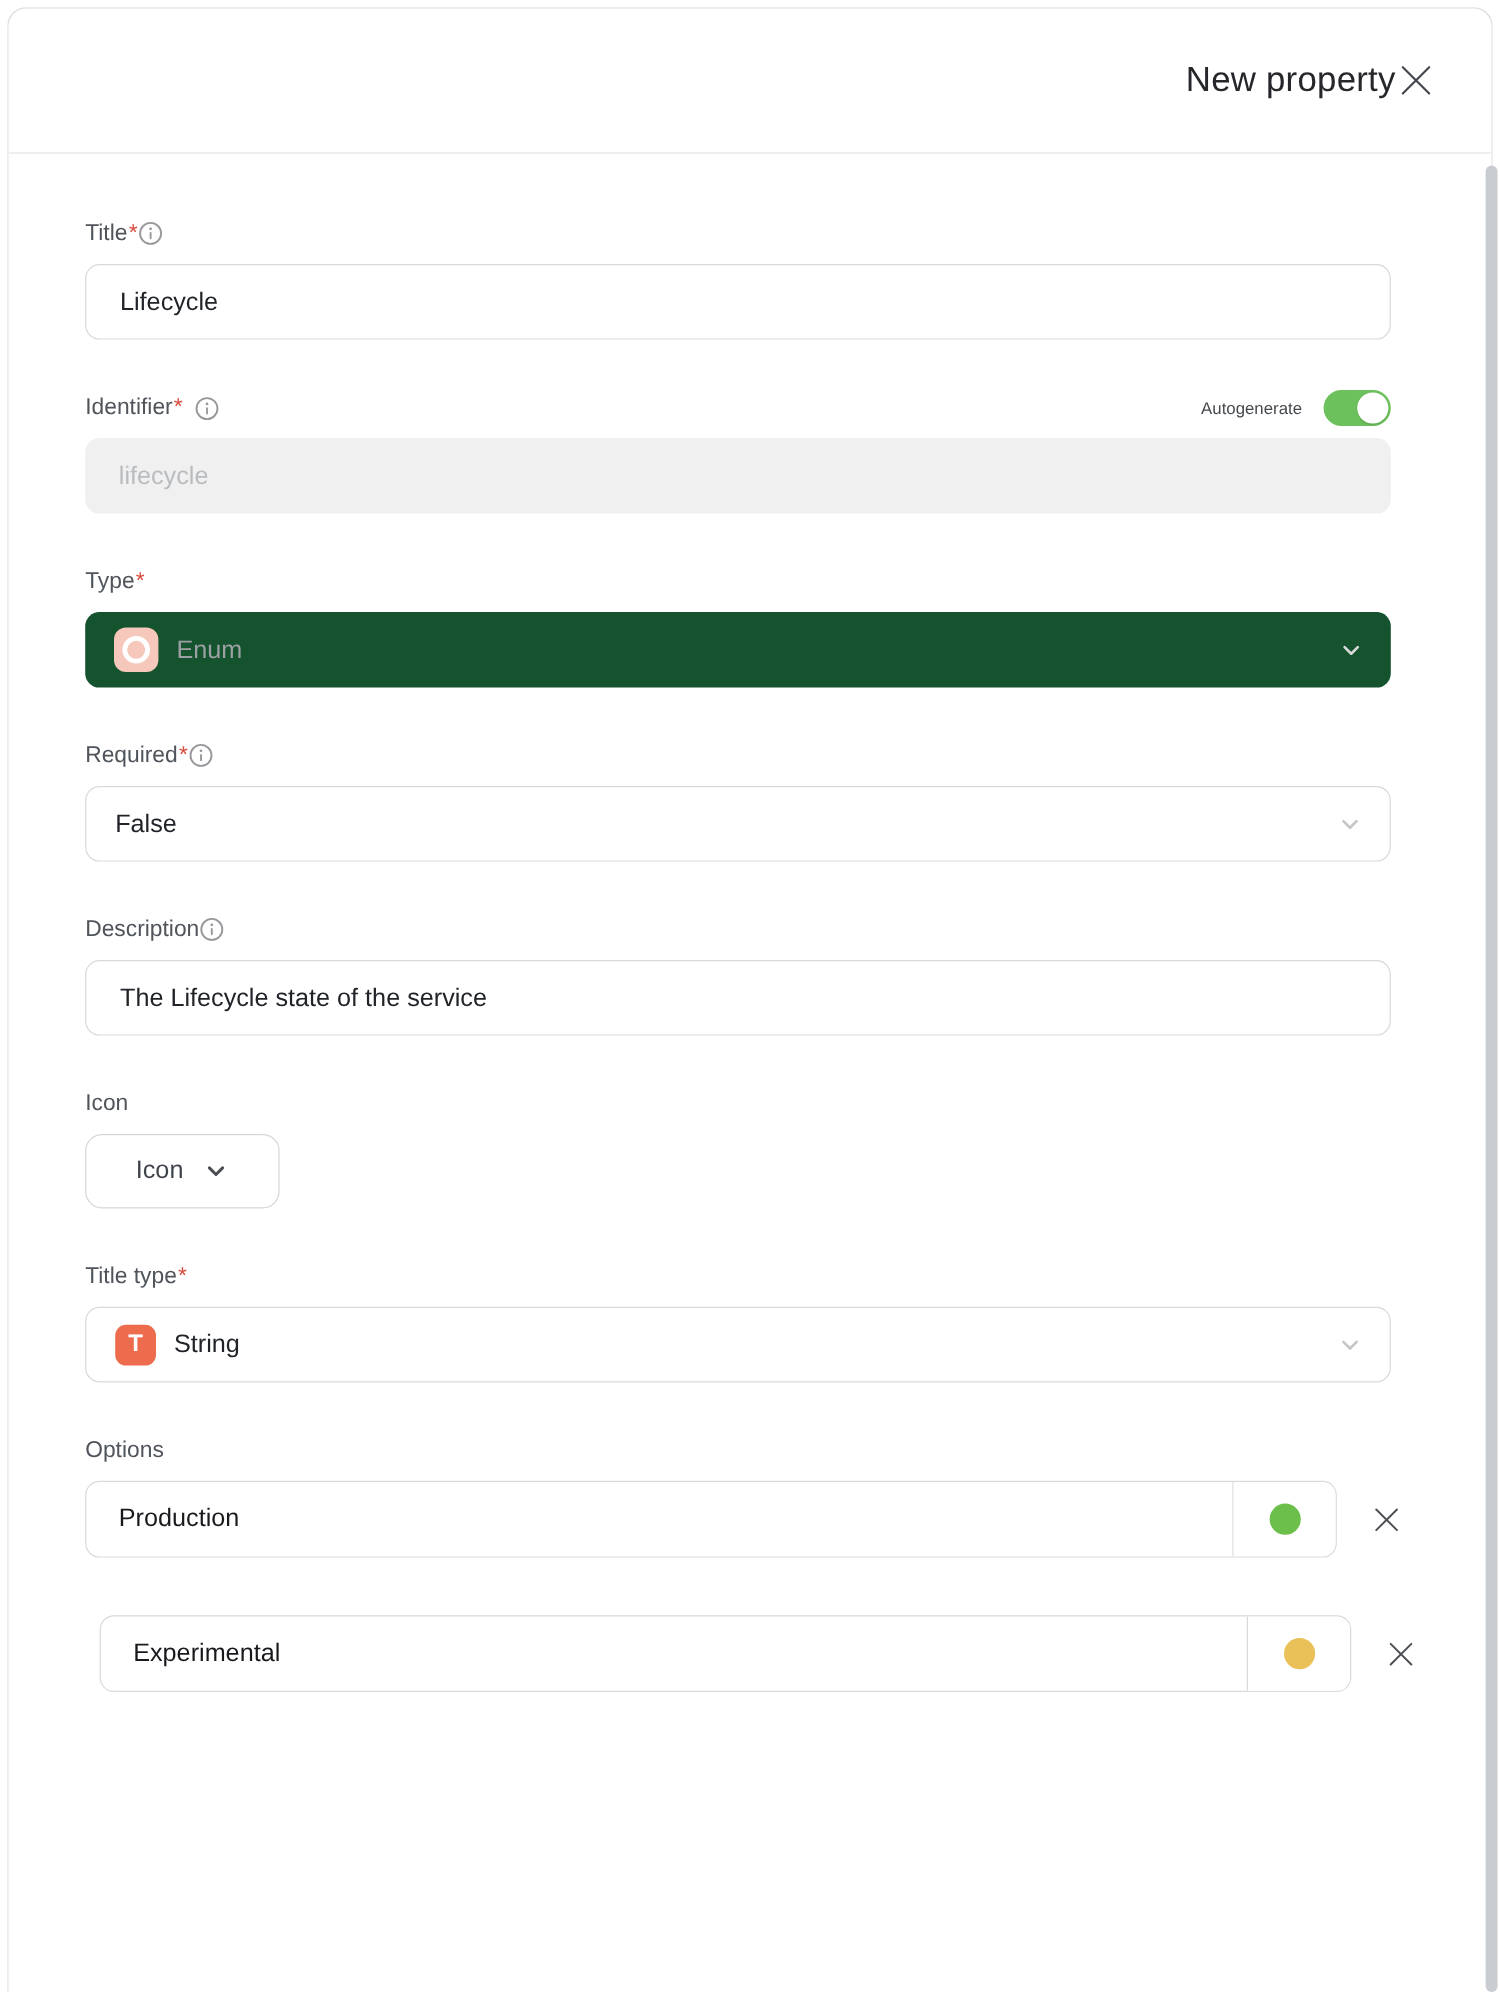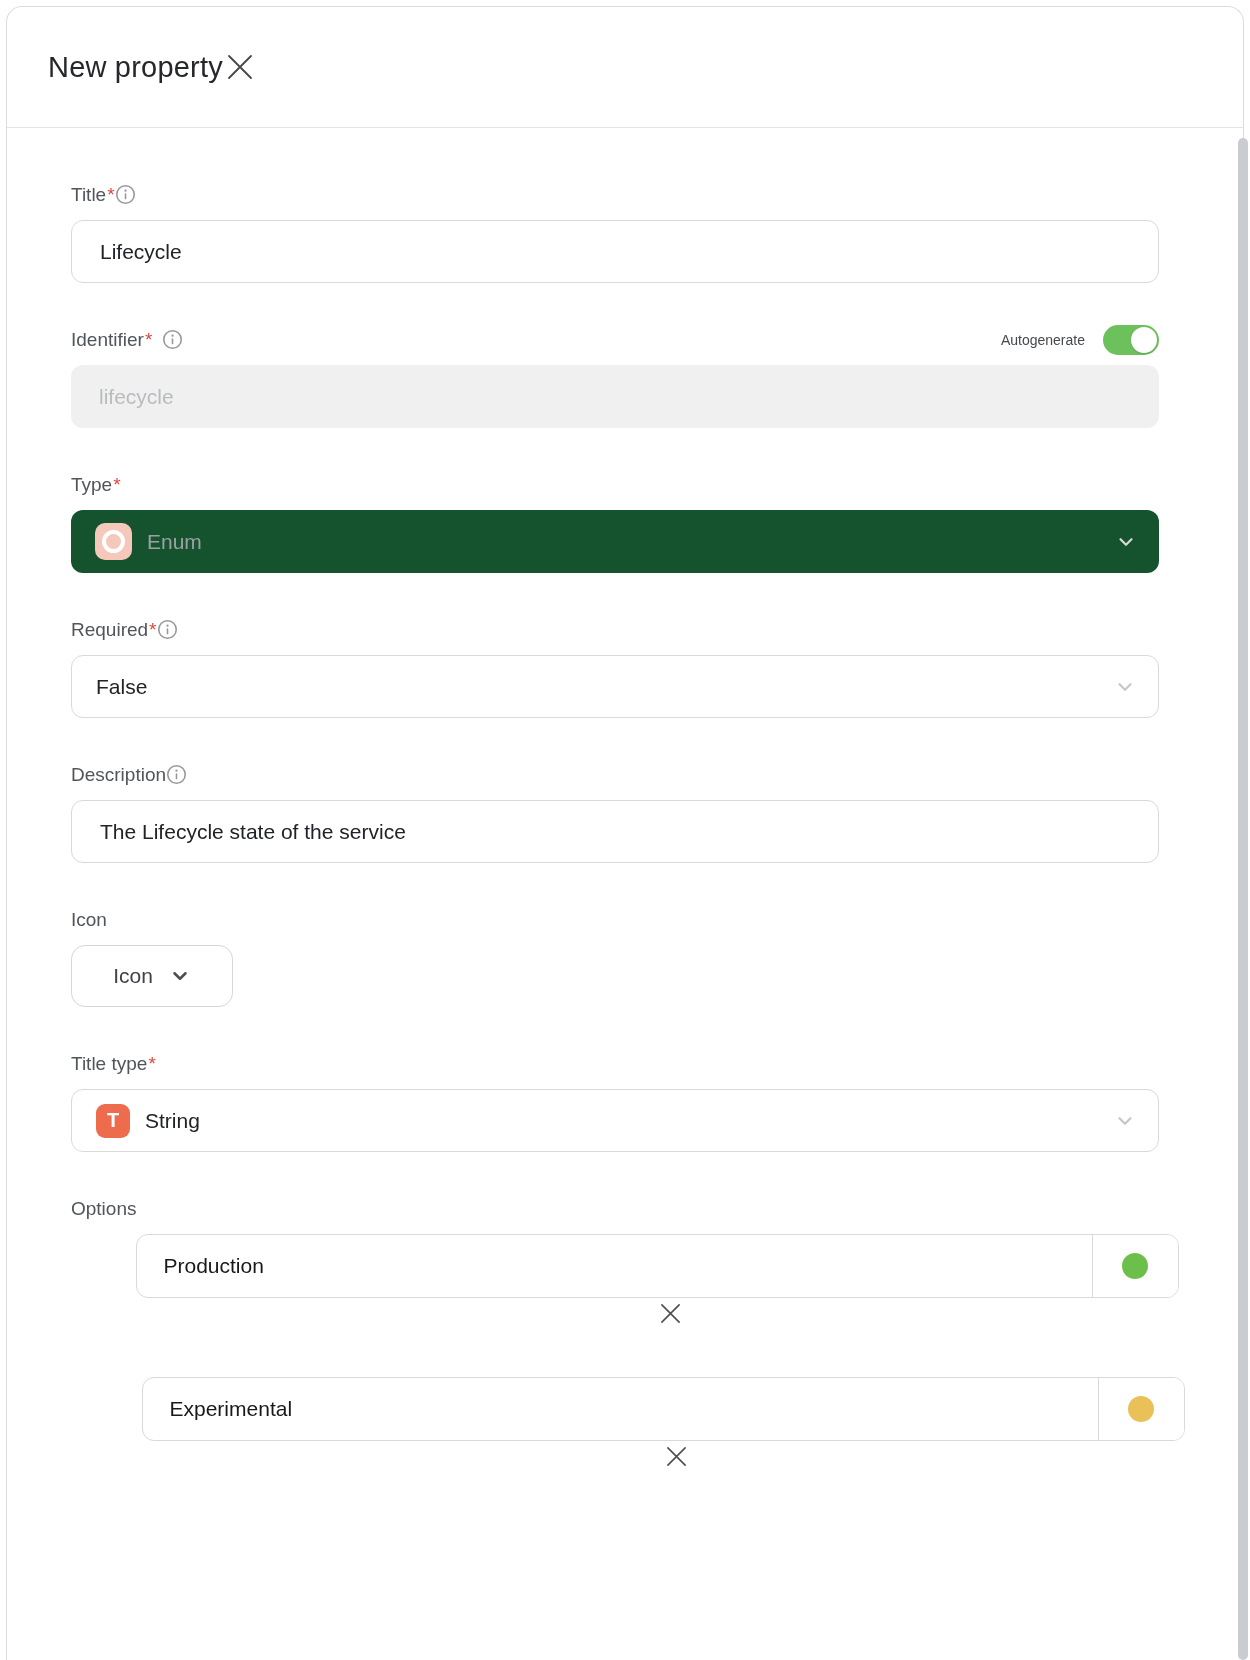--- a/index.html
+++ b/index.html
@@ -6,34 +6,34 @@
   body {
     width:1250px; height:1660px; overflow:hidden; position:relative;
     background:#ffffff; font-family:"Liberation Sans", sans-serif;
   }
   .modal {
     position:absolute; left:6px; top:6px; width:1238px; height:1654px;
     box-sizing:border-box; background:#fff; border:1px solid #dcdcdc; border-bottom:none;
     border-radius:16px 16px 0 0; overflow:hidden;
   }
   .modal-header {
-    height:120px; display:flex; align-items:center; justify-content:flex-start;
+    height:120px; display:flex; align-items:center; justify-content:flex-end;
     padding:0 46px 0 41px; border-bottom:1px solid #e4e4e4;
   }
   .modal-title { font-size:29px; font-weight:500; color:#25272b; letter-spacing:.2px; }
   .close-btn { background:none; border:none; padding:4px; cursor:pointer; line-height:0; }
 
   .content { padding:0 0 0 64px; }
 
   .field { margin-top:44px; }
   .field.first { margin-top:54px; }
 
   .label-row { display:flex; align-items:center; height:25px; }
   .label-row.spread { width:1088px; justify-content:space-between; }
-  .label-left { display:flex; align-items:center; gap:10px; }
+  .label-left { display:flex; align-items:flex-end; gap:10px; }
   .label { font-size:19px; color:#50555c; }
   .req { color:#d84a3c; font-size:19px; margin-left:1px; }
   .info { line-height:0; display:inline-block; }
 
   .auto-row { display:flex; align-items:center; gap:18px; }
   .auto-label { font-size:14px; color:#45494e; }
   .toggle {
     width:56px; height:30px; border-radius:15px; background:#6dc15c;
     position:relative; border:none; cursor:pointer; padding:0;
   }
@@ -68,21 +68,21 @@
   .enum-ring { width:15px; height:15px; border:4.5px solid #ffffff; border-radius:50%; }
   .string-badge { background:#ed6c4e; width:34px; height:34px; border-radius:9px; }
   .string-badge span { color:#fff; font-size:20px; font-weight:700; }
 
   .icon-dd {
     box-sizing:border-box; margin-top:13px; width:162px; height:62px; border:1px solid #d6d6d6;
     border-radius:14px; background:#fff; display:flex; align-items:center; justify-content:center;
     gap:16px; font-size:21px; color:#3e4249; cursor:pointer;
   }
 
-  .option-row { display:flex; align-items:center; margin-top:13px;flex-direction:column; }
+  .option-row { display:flex; margin-top:13px; }
   .option-row.second { margin-top:48px; margin-left:12px; }
   .option-box {
     box-sizing:border-box; width:1043px; height:64px; border:1px solid #d9d9d9;
     border-radius:12px; background:#fff; display:flex; align-items:stretch; overflow:hidden;
   }
   .option-input {
     flex:1; border:none; outline:none; font-size:21px; color:#17191c;
     padding:0 27px; font-family:"Liberation Sans", sans-serif; background:transparent;
   }
   .opt-divider { width:1px; background:#d9d9d9; }

